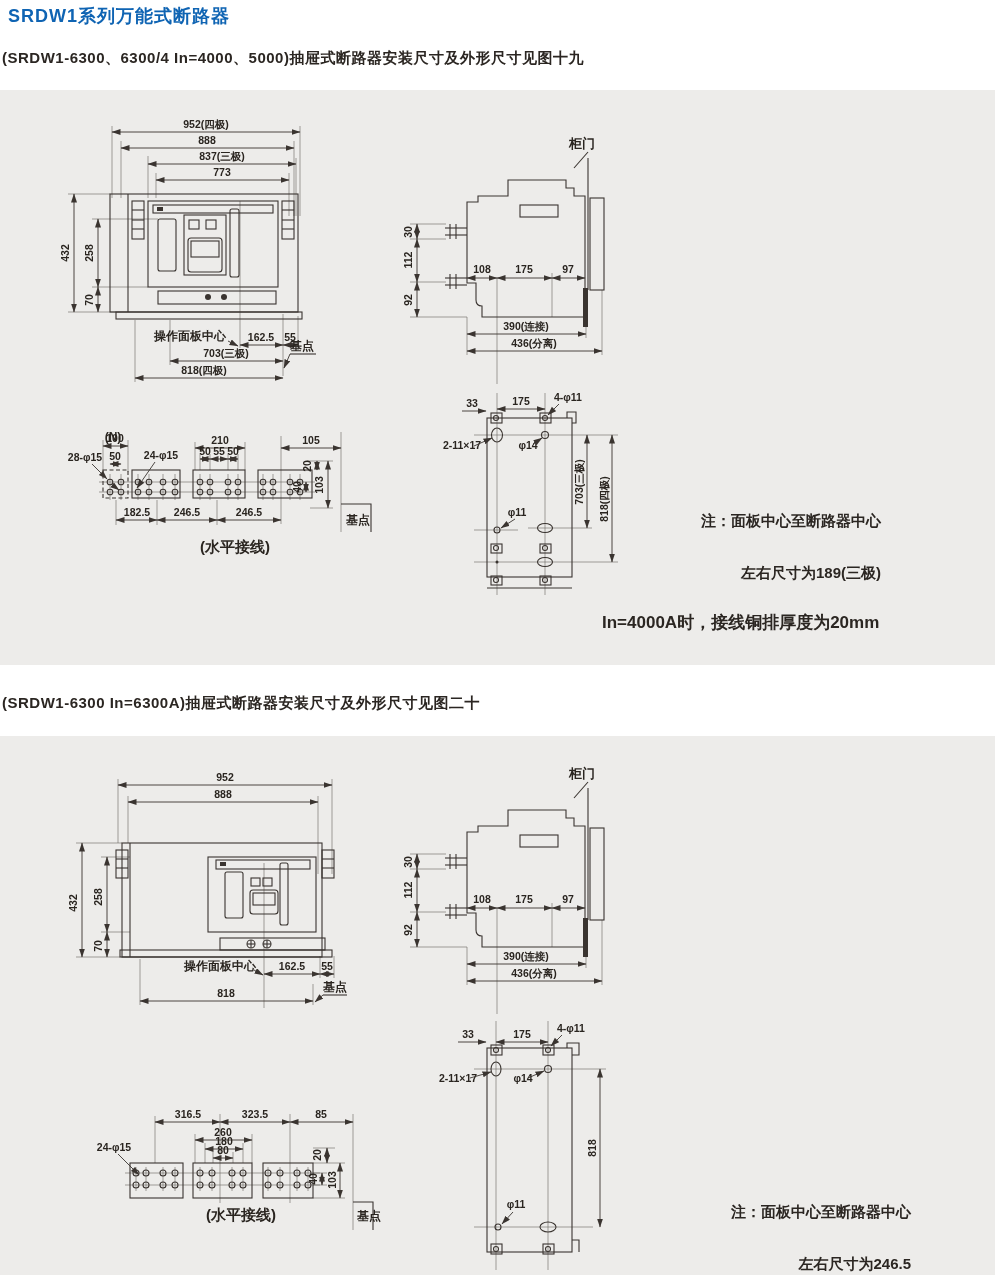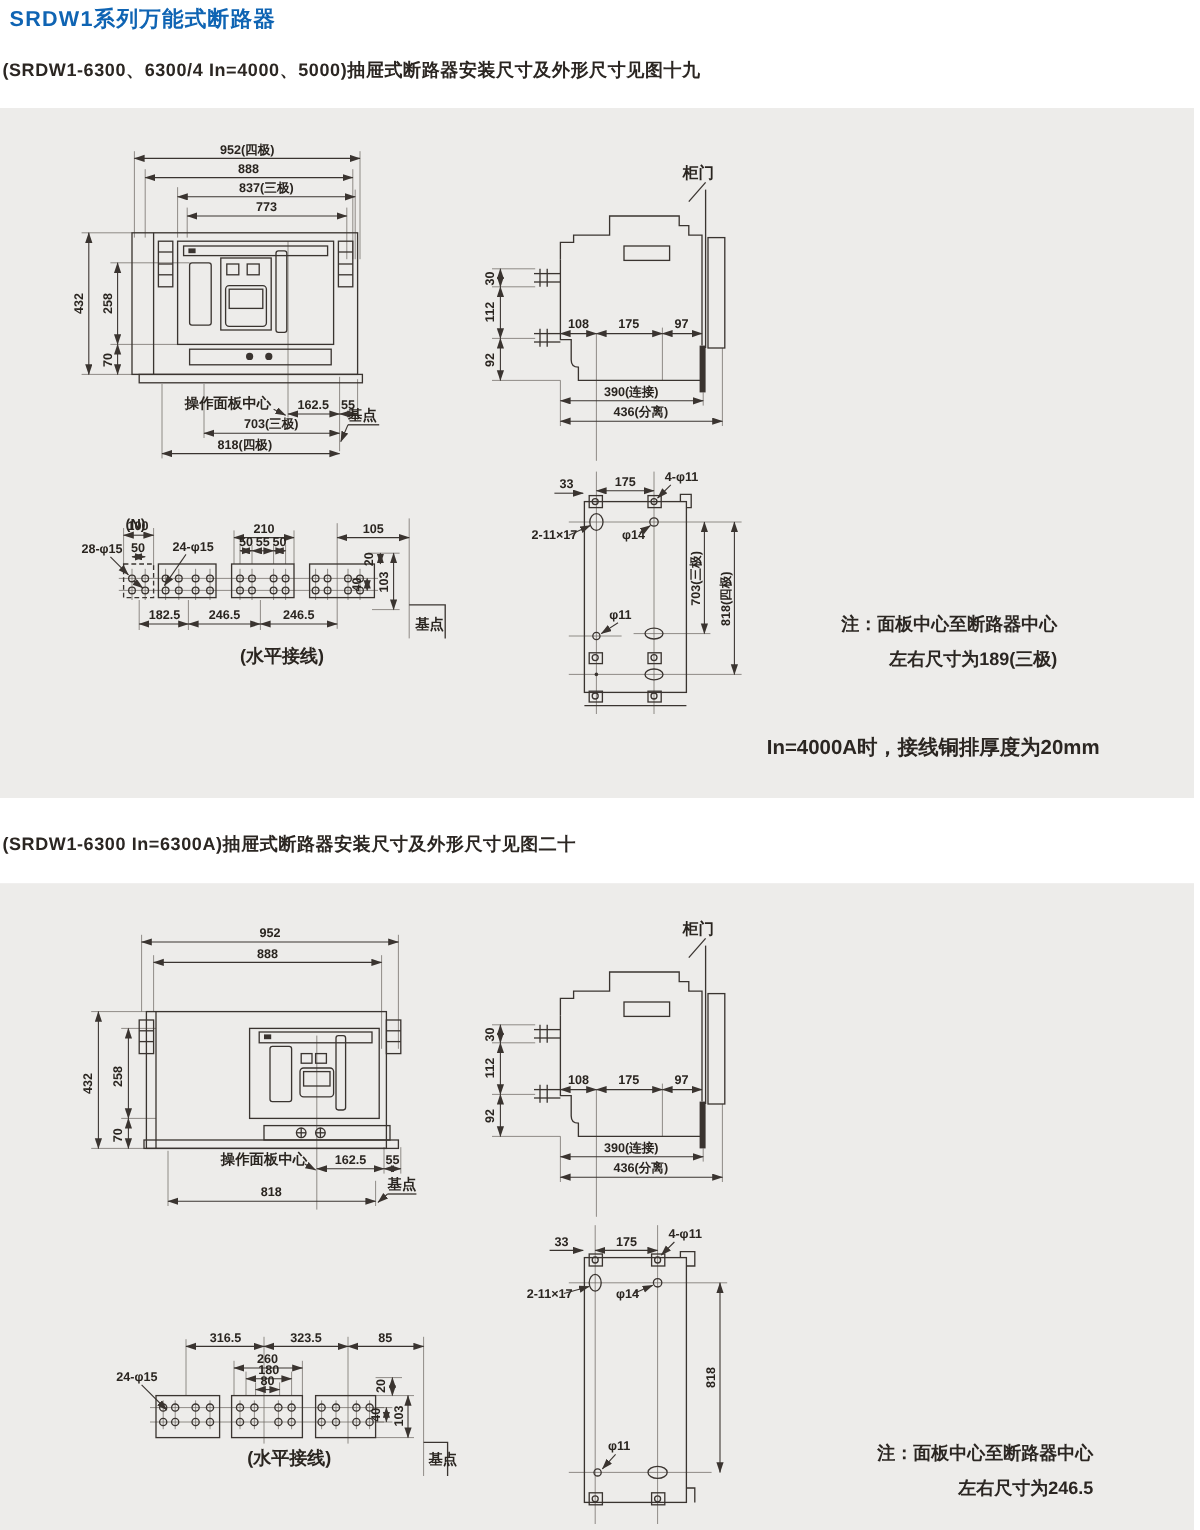--- a/index.html
+++ b/index.html
@@ -5,24 +5,24 @@
   html,body{margin:0;padding:0;background:#fff;}
   body{width:1000px;height:1275px;position:relative;font-family:"Liberation Sans",sans-serif;color:#2b2622;}
   .panel{position:absolute;left:0;width:995px;background:#edecea;}
   #panel19{top:90px;height:575px;}
   #panel20{top:736px;height:539px;}
   .pagetitle{position:absolute;left:8px;top:4px;font-size:18px;font-weight:bold;color:#0f64b3;letter-spacing:1px;}
   .subtitle{position:absolute;left:2px;font-size:15px;font-weight:bold;color:#2b2622;letter-spacing:.5px;}
   #sub1{top:49px;text-align:right;}
   #sub2{top:694px;}
   .note{position:absolute;font-size:15px;font-weight:bold;line-height:29px;color:#2b2622;text-align:right;}
-  .note .ind{padding-left:44px;}
+  .note .ind{padding-left:44px;margin-top:23px;}
   #note1{left:697px;top:506px;}
   #note2{left:731px;top:1197px;}
-  #busbar{position:absolute;left:602px;top:611px;font-size:17px;font-weight:bold;color:#2b2622;margin-left:37px;}
+  #busbar{position:absolute;left:602px;top:611px;font-size:17px;font-weight:bold;color:#2b2622;}
   svg.v{position:absolute;overflow:visible;}
   .o{fill:none;stroke:#3a3430;stroke-width:1.1px;}
   .t{fill:none;stroke:#6a645f;stroke-width:.6px;}
   .d{fill:none;stroke:#3a3430;stroke-width:.9px;}
   .f{fill:#3a3430;stroke:none;}
   .dsh{stroke-dasharray:4 2.5;}
   text.n{font:bold 10.5px "Liberation Sans",sans-serif;fill:#2a2520;text-anchor:middle;}
   text.c{font:bold 12px "Liberation Sans",sans-serif;fill:#2a2520;text-anchor:middle;}
   text.cap{font:bold 15px "Liberation Sans",sans-serif;fill:#2a2520;text-anchor:middle;}
   text.door{font:bold 13px "Liberation Sans",sans-serif;fill:#2a2520;text-anchor:middle;}

